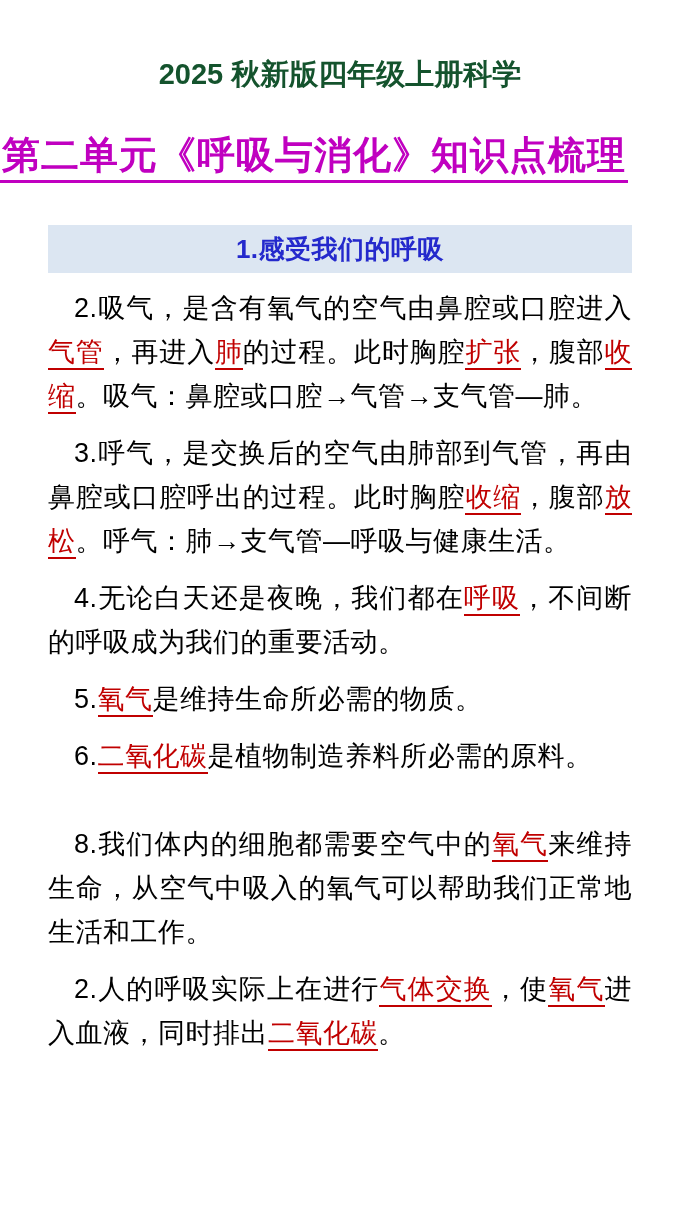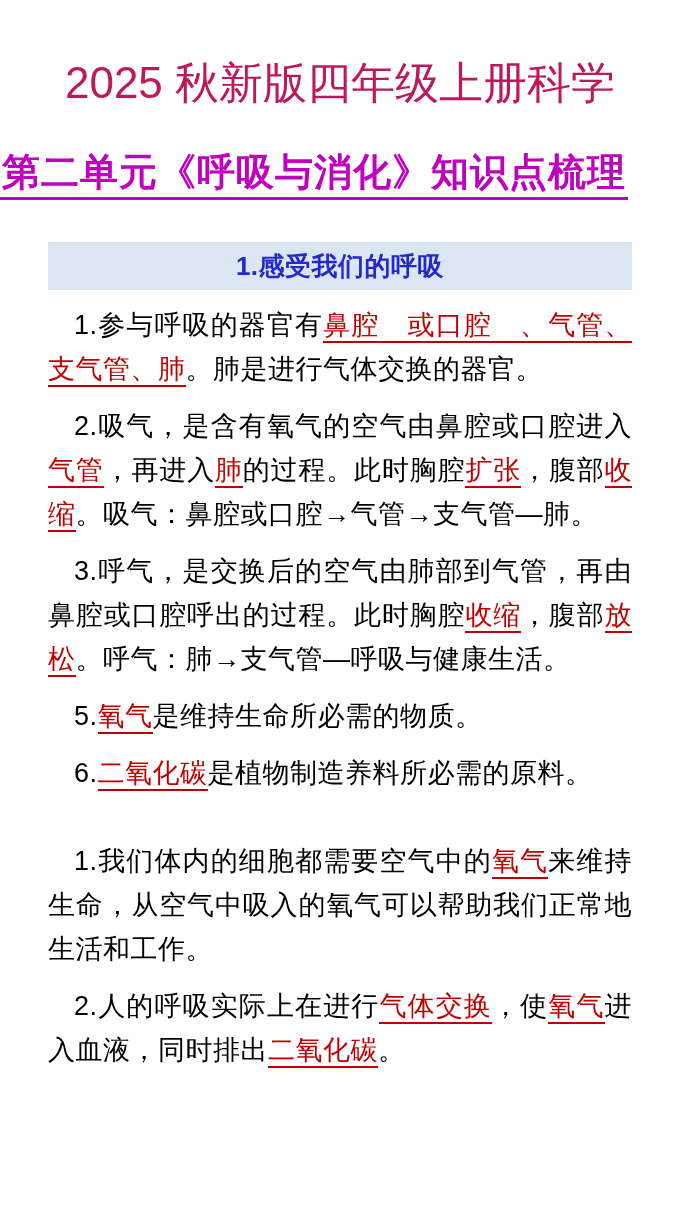--- a/index.html
+++ b/index.html
@@ -19,24 +19,24 @@
     overflow: hidden;
   }
   .page {
     width: 680px;
     height: 1209px;
     overflow: hidden;
   }
   .doc-title {
     margin: 58px 20px 0 20px;
     text-align: center;
-    font-size: 44px;
+    font-size: 29px;
     line-height: 1.15;
-    font-weight: normal;
-    color: #be185d;
+    font-weight: bold;
+    color: #14532d;
     white-space: nowrap;
   }
   .doc-subtitle-wrap {
     margin-top: 12px;
   }
   .doc-subtitle {
     display: inline-block;
     font-size: 38px;
     line-height: 1.1;
     font-weight: bold;
@@ -82,24 +82,24 @@
 <div class="page">
   <h1 class="doc-title">2025 秋新版四年级上册科学</h1>
 
   <div class="doc-subtitle-wrap">
     <h2 class="doc-subtitle">第二单元《呼吸与消化》知识点梳理</h2>
   </div>
 
   <div class="content">
       <section class="section">
         <div class="section-header">1.感受我们的呼吸</div>
-        <p><span>1.参与呼吸的器官有</span><span class="hl">鼻腔　或口腔　、气管、支气管、肺</span><span>。肺是进行气体交换的器官。</span></p>
         <p><span>2.吸气，是含有氧气的空气由鼻腔或口腔进入</span><span class="hl">气管</span><span>，再进入</span><span class="hl">肺</span><span>的过程。此时胸腔</span><span class="hl">扩张</span><span>，腹部</span><span class="hl">收缩</span><span>。吸气：鼻腔或口腔→气管→支气管—肺。</span></p>
         <p><span>3.呼气，是交换后的空气由肺部到气管，再由鼻腔或口腔呼出的过程。此时胸腔</span><span class="hl">收缩</span><span>，腹部</span><span class="hl">放松</span><span>。呼气：肺→支气管—呼吸与健康生活。</span></p>
+        <p><span>4.无论白天还是夜晚，我们都在</span><span class="hl">呼吸</span><span>，不间断的呼吸成为我们的重要活动。</span></p>
         <p><span>5.</span><span class="hl">氧气</span><span>是维持生命所必需的物质。</span></p>
         <p><span>6.</span><span class="hl">二氧化碳</span><span>是植物制造养料所必需的原料。</span></p>
       </section>
       <section class="section">
-        <p><span>1.我们体内的细胞都需要空气中的</span><span class="hl">氧气</span><span>来维持生命，从空气中吸入的氧气可以帮助我们正常地生活和工作。</span></p>
+        <p><span>8.我们体内的细胞都需要空气中的</span><span class="hl">氧气</span><span>来维持生命，从空气中吸入的氧气可以帮助我们正常地生活和工作。</span></p>
         <p><span>2.人的呼吸实际上在进行</span><span class="hl">气体交换</span><span>，使</span><span class="hl">氧气</span><span>进入血液，同时排出</span><span class="hl">二氧化碳</span><span>。</span></p>
       </section>
     </div>
 </div>
 
 </body></html>

